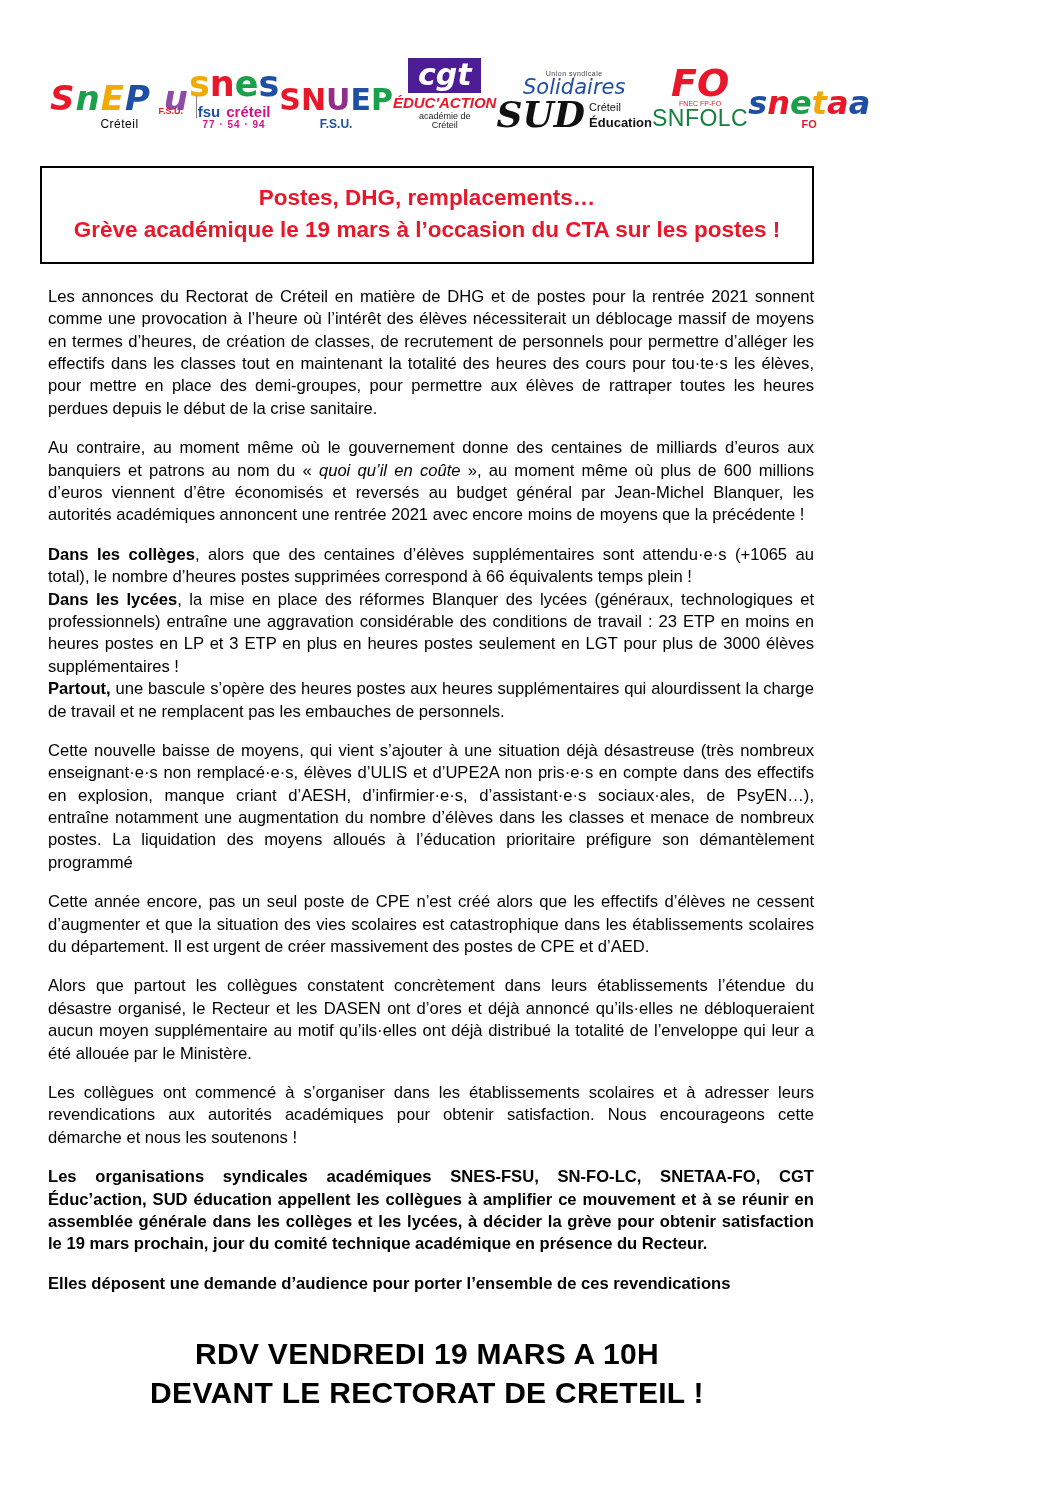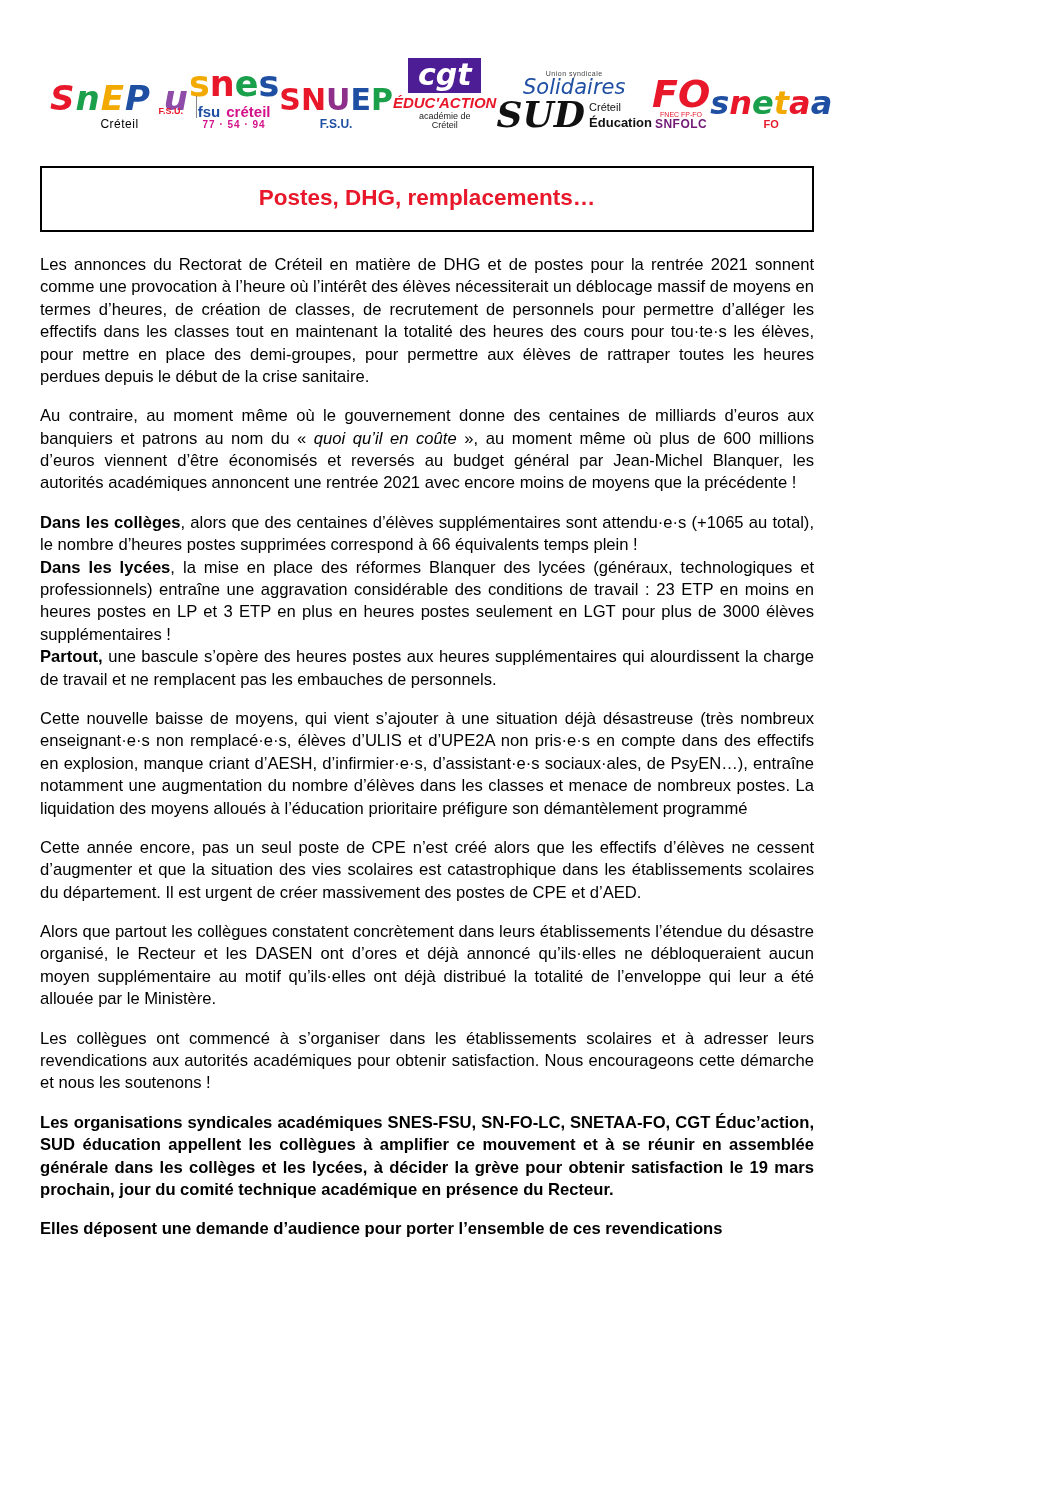--- a/index.html
+++ b/index.html
@@ -94,21 +94,21 @@
   .logo-sud .usyn { font-size: 7px; color: #444; letter-spacing: .5px; }
   .logo-sud .sudrow { display: flex; align-items: flex-end; gap: 4px; }
   .logo-sud .sud { font-size: 36px; font-weight: 700; font-style: italic; color: #111; font-family: "DejaVu Serif", serif; line-height: .9;}
   .logo-sud .right { text-align: left; }
   .logo-sud .cret { font-size: 11px; color: #111; }
   .logo-sud .educ2 { font-size: 13px; font-weight: 700; color: #111; }
 
   
   .logo-fo .fo { font-size: 38px; font-weight: 700; font-style: italic; color: #e8172a; font-family: "DejaVu Sans", sans-serif; line-height: .9;}
   .logo-fo .fnec { font-size: 7px; color: #e8172a; }
-  .logo-fo .snfolc { font-size: 12px; font-weight: 700; color: #701a75; letter-spacing: .5px;}
+  .logo-fo .snfolc { font-size: 23px; font-weight: 400; color: #15803d; letter-spacing: .5px;}
 
   
   .logo-snetaa .word { font-size: 32px; font-weight: 700; font-style: italic; font-family: "DejaVu Sans", sans-serif;}
   .logo-snetaa .n1 { color: #1f4fa3; }
   .logo-snetaa .n2 { color: #e8172a; }
   .logo-snetaa .n3 { color: #1a9f4b; }
   .logo-snetaa .n4 { color: #f2a900; }
   .logo-snetaa .fo2 { font-size: 11px; font-weight: 700; color: #e8172a; }
 
   .band-divider {
@@ -135,21 +135,21 @@
     font-family: "Liberation Sans", sans-serif;
   }
 
   
   .body {
     margin-top: 22px;
     font-size: 16.6px;
     line-height: 1.35;
     text-align: justify;
   }
-  .body p { margin: 0 0 17px 0; }
+  .body p { margin: 0 0 17px 8px; }
   .body b { font-weight: 700; }
   .body i { font-style: italic; }
 
   .call-to-action {
     margin-top: 40px;
     text-align: center;
     font-size: 30px;
     font-weight: 700;
     line-height: 1.28;
     letter-spacing: .3px;
@@ -217,20 +217,21 @@
         <span class="n1">s</span><span class="n2">n</span><span class="n3">e</span><span class="n4">t</span><span class="n2">a</span><span class="n1">a</span>
       </div>
       <div class="fo2">FO</div>
     </div>
 
   </div>
   <div class="band-divider"></div>
 
   <div class="title-box">
     <div class="line">Postes, DHG, remplacements…</div>
+    <div class="line">Grève académique le 19 mars à l’occasion du CTA sur les postes  !</div>
   </div>
 
   <div class="body">
 
     <p>Les annonces du Rectorat de Créteil en matière de DHG et de postes pour la rentrée 2021 sonnent comme une provocation à l’heure où l’intérêt des élèves nécessiterait un déblocage massif de moyens en termes d’heures, de création de classes, de recrutement de personnels pour permettre d’alléger les effectifs dans les classes tout en maintenant la totalité des heures des cours pour tou·te·s les élèves, pour mettre en place des demi-groupes, pour permettre aux élèves de rattraper toutes les heures perdues depuis le début de la crise sanitaire.</p>
 
     <p>
       <span>Au contraire, au moment même où le gouvernement donne des centaines de milliards d’euros aux banquiers et patrons au nom du «</span><i> quoi qu’il en coûte </i><span>», au moment même où plus de 600 millions d’euros viennent d’être économisés et reversés au budget général par Jean-Michel Blanquer, les autorités académiques annoncent une rentrée 2021 avec encore moins de moyens que la précédente !</span>
     </p>
 
@@ -247,14 +248,18 @@
     <p>Alors que partout les collègues constatent concrètement dans leurs établissements l’étendue du désastre organisé, le Recteur et les DASEN ont d’ores et déjà annoncé qu’ils·elles ne débloqueraient aucun moyen supplémentaire au motif qu’ils·elles ont déjà distribué la totalité de l’enveloppe qui leur a été allouée par le Ministère.</p>
 
     <p>Les collègues ont commencé à s’organiser dans les établissements scolaires et à adresser leurs revendications aux  autorités académiques pour obtenir satisfaction. Nous encourageons cette démarche et nous les soutenons !</p>
 
     <p><b>Les organisations syndicales académiques SNES-FSU, SN-FO-LC, SNETAA-FO, CGT Éduc’action, SUD éducation appellent les collègues à amplifier ce mouvement et à se réunir en assemblée générale dans les collèges et les lycées, à décider la grève pour obtenir satisfaction le 19 mars prochain, jour du comité technique académique en présence du Recteur.</b></p>
 
     <p><b>Elles déposent une demande d’audience pour porter l’ensemble de ces revendications</b></p>
 
   </div>
 
+  <div class="call-to-action">
+    <div>RDV VENDREDI 19 MARS A 10H</div>
+    <div>DEVANT LE RECTORAT DE CRETEIL !</div>
+  </div>
 
 </div>
 
 </body></html>

